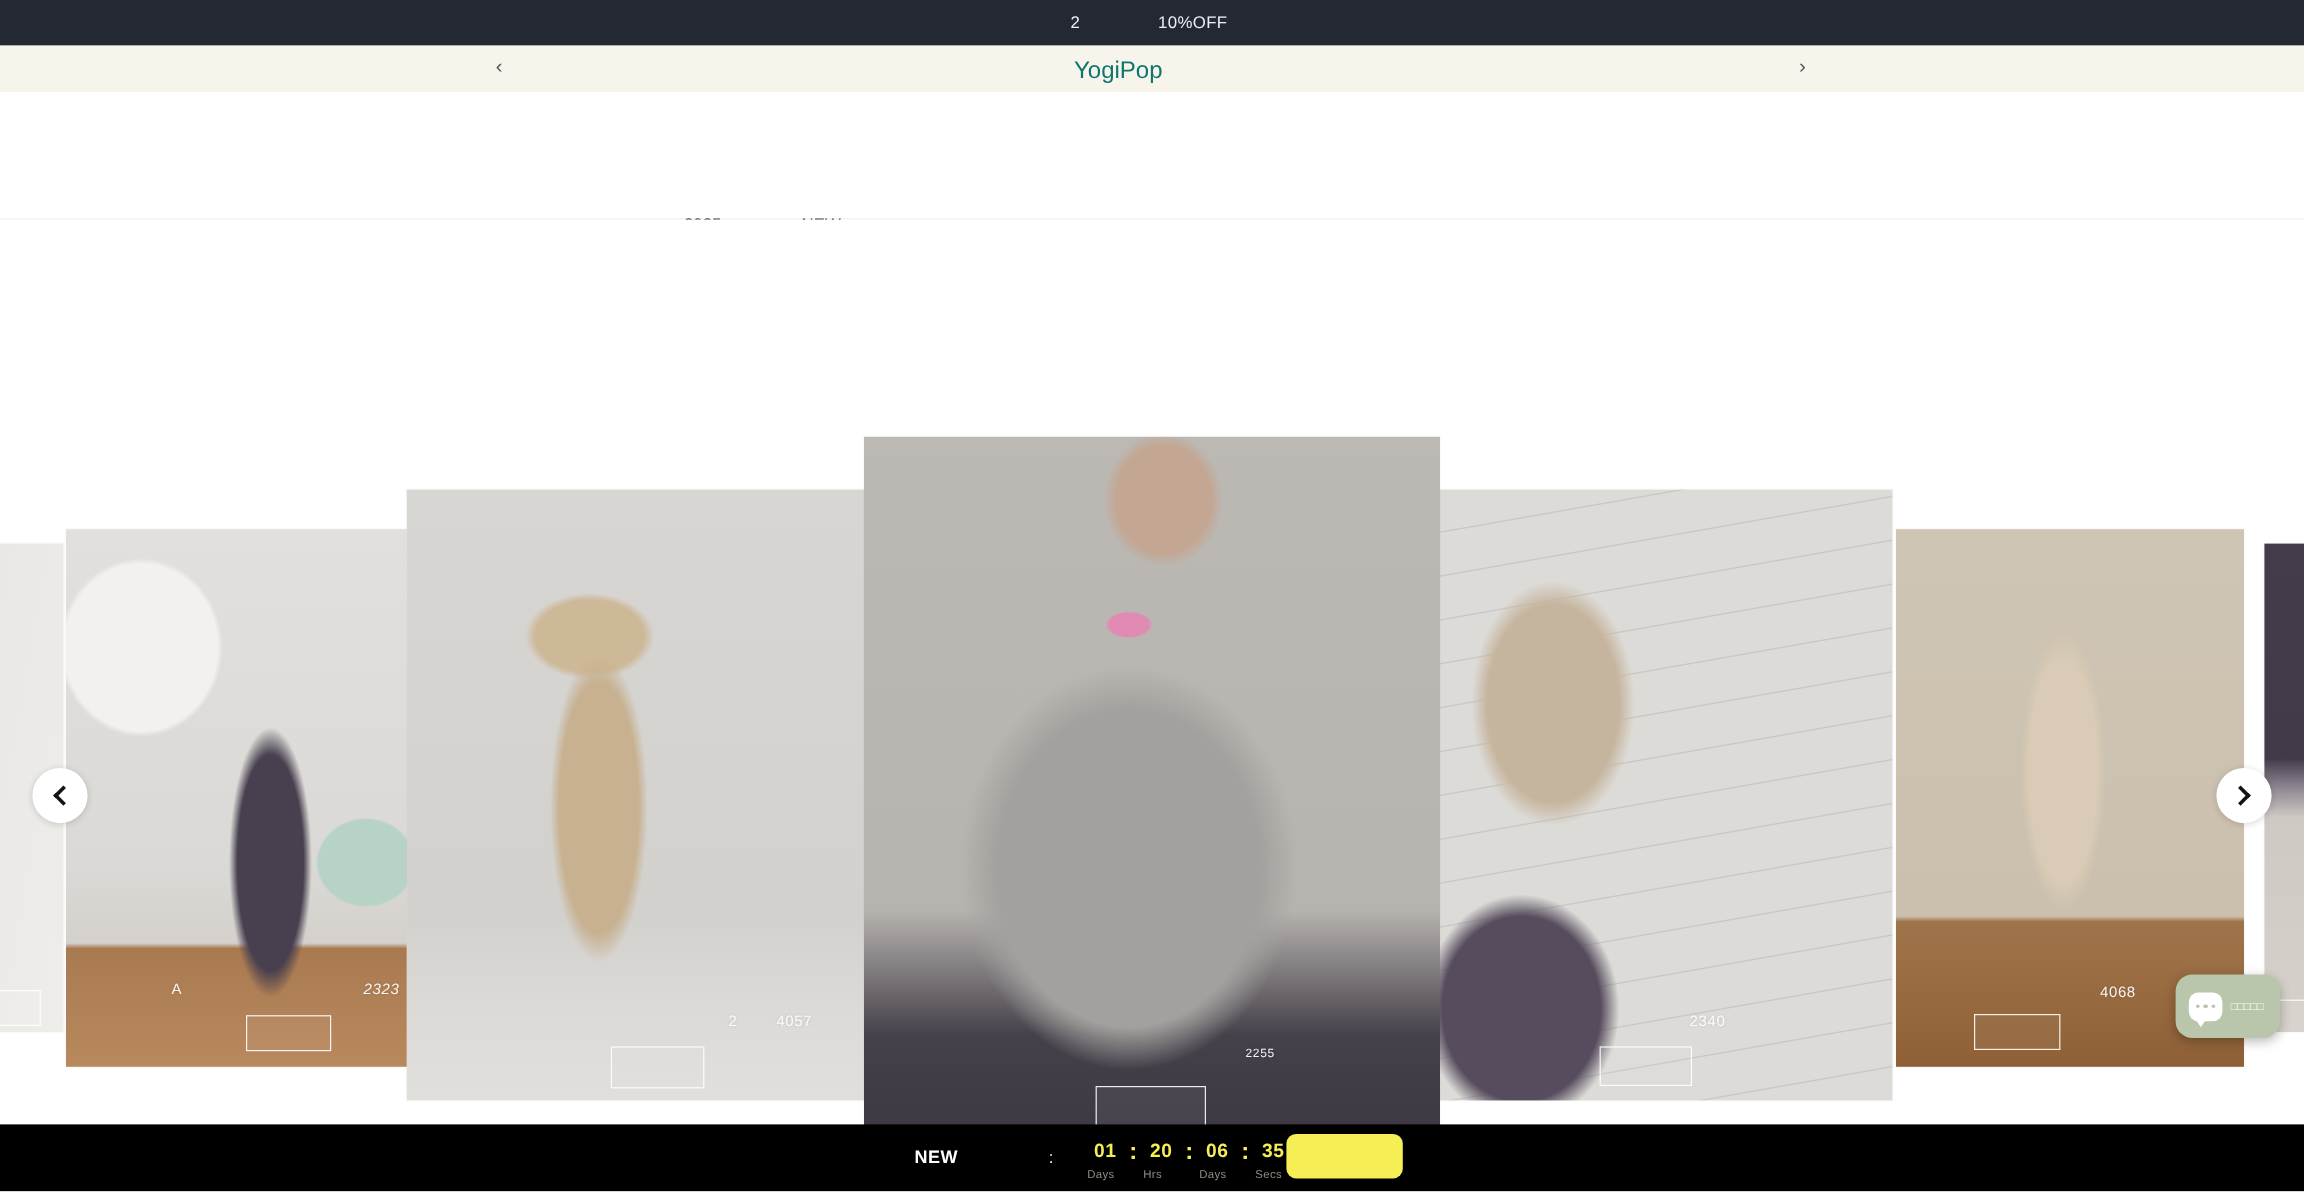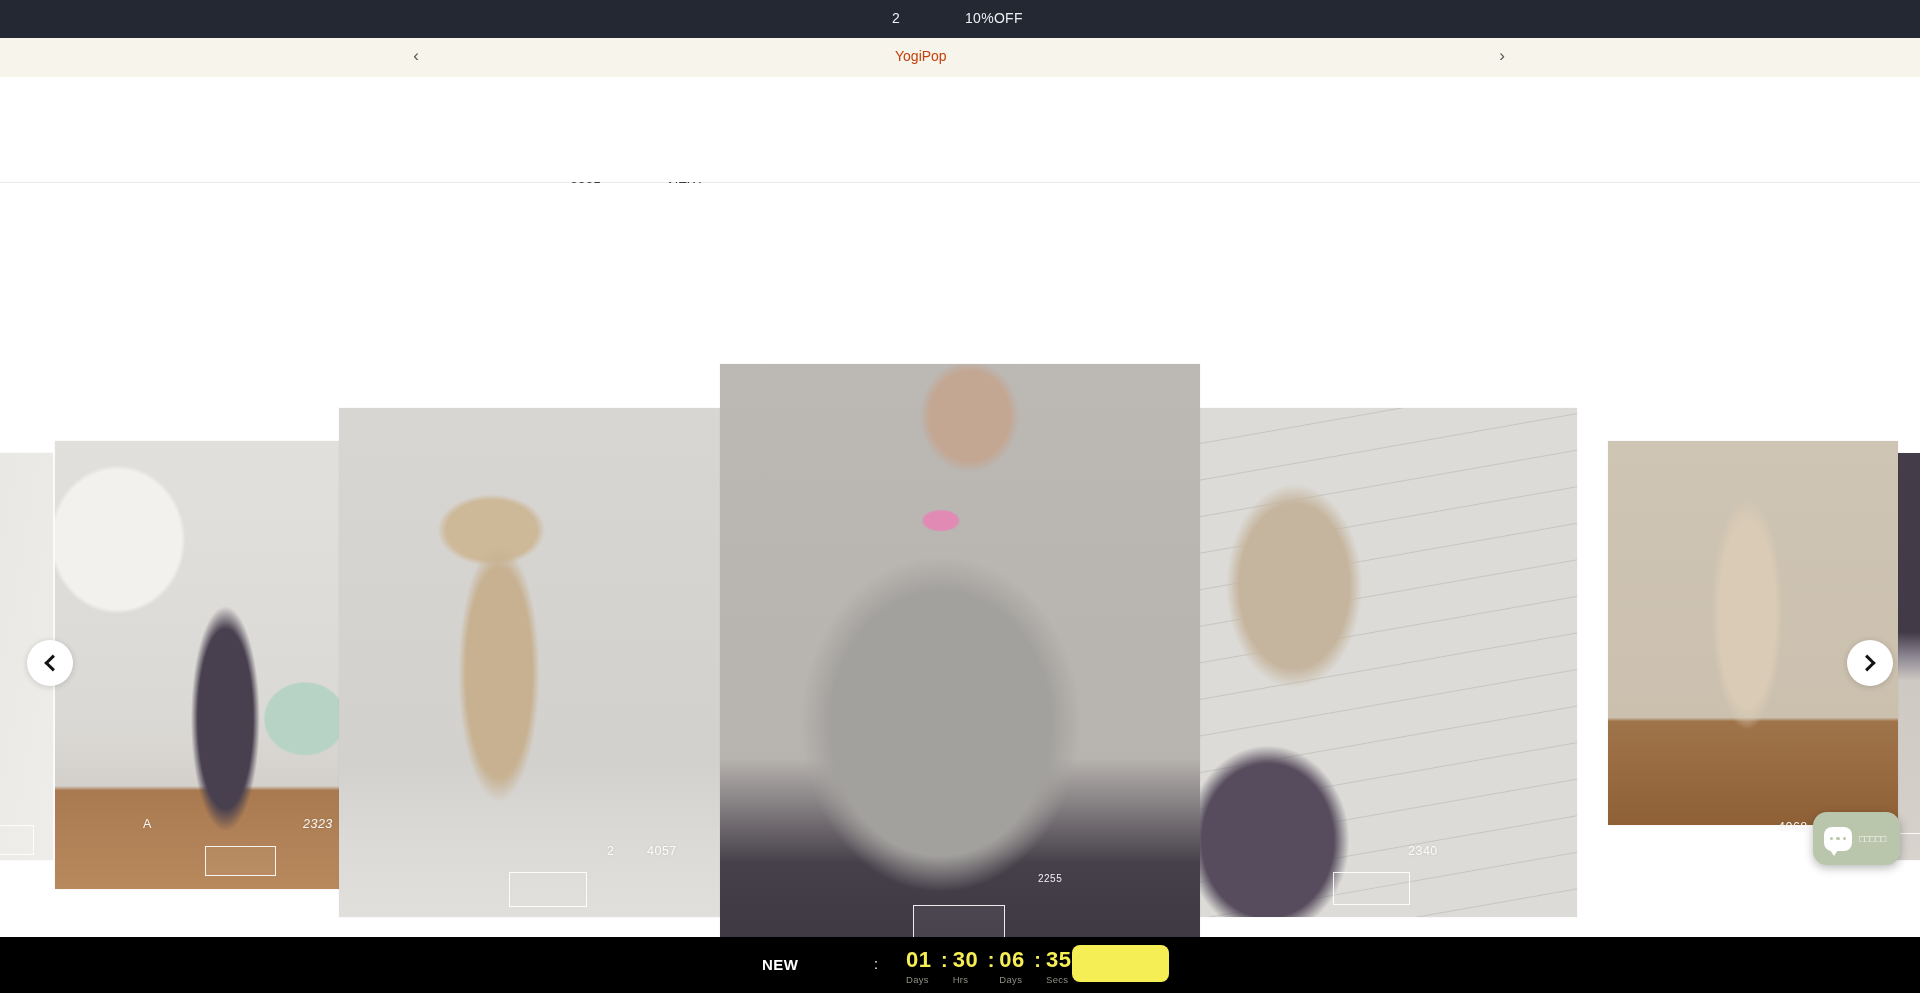--- a/index.html
+++ b/index.html
@@ -8,21 +8,21 @@
   #canvas { position:relative; width:1920px; height:993px; overflow:hidden; background:#fff; }
 
   
   .topbar { position:absolute; left:0; top:0; width:1920px; height:38px; background:#232833; }
   .topbar span { position:absolute; top:10px; font-size:14px; color:#eceef2; letter-spacing:.3px; }
   .topbar .t-left  { left:892px; }
   .topbar .t-right { left:965px; }
 
   
   .announce { position:absolute; left:0; top:38px; width:1920px; height:39px; background:#f7f4ec; }
-  .announce .a-text { position:absolute; left:895px; top:10px; font-size:14px; color:#c2410c; }
+  .announce .a-text { position:absolute; left:895px; top:10px; font-size:20px; color:#0f766e; }
   .announce .a-prev, .announce .a-next { position:absolute; top:4px; width:28px; height:28px;
       background:none; border:none; font-size:17px; color:#555; cursor:pointer; line-height:28px; text-align:center; }
   .announce .a-prev { left:402px; }
   .announce .a-next { left:1488px; }
 
   
   .header { position:absolute; left:0; top:77px; width:1920px; height:106px; background:#fff; border-bottom:1px solid #ebebeb; }
   .logo { position:absolute; left:408px; top:104px; font-family:"DejaVu Serif", serif; font-style:italic;
           font-size:33px; color:#3f3f3f; letter-spacing:-1px; text-decoration:none; cursor:pointer; }
   .nav-item { position:absolute; top:100px; font-size:14px; color:#3a3a3a; background:none; border:none;
@@ -56,23 +56,23 @@
         linear-gradient(180deg, #d8d6d3 0%, #d3d1ce 70%, #dbdad6 85%, #e0dfdb 100%); }
   .s4 { left:720px; top:181px; width:480px; height:580px; z-index:5; background:
         radial-gradient(ellipse 28px 16px at 46% 27%, #e08ab4 0 60%, rgba(224,138,180,0) 70%),
         radial-gradient(ellipse 200px 240px at 46% 62%, #a3a19e 0 55%, rgba(163,161,158,0) 70%),
         radial-gradient(ellipse 80px 90px at 52% 9%, #c3a793 0 50%, rgba(195,167,147,0) 62%),
         linear-gradient(180deg, #bcb8b4 0%, #b7b3af 68%, #46404a 86%, #3e3844 100%); }
   .s5 { left:1200px; top:225px; width:377px; height:509px; z-index:3; background:
         radial-gradient(ellipse 100px 150px at 25% 35%, #c6b59e 0 55%, rgba(198,181,158,0) 68%),
         radial-gradient(ellipse 120px 140px at 18% 85%, #564c5d 0 55%, rgba(86,76,93,0) 68%),
         repeating-linear-gradient(170deg, #dcdbd7 0px, #dcdbd7 34px, #c6c5c1 35px, #dcdbd7 36px); }
-  .s6 { left:1580px; top:258px; width:290px; height:384px; z-index:2; background:
+  .s6 { left:1580px; top:258px; width:290px; height:448px; z-index:2; background:
         radial-gradient(ellipse 52px 170px at 48% 45%, #d9cbb5 0 55%, rgba(217,203,181,0) 68%),
-        linear-gradient(180deg, #cfc5b4 0%, #cbc0ae 72%, #a0744a 73%, #8f6036 100%); margin-left: 28px; }
+        linear-gradient(180deg, #cfc5b4 0%, #cbc0ae 72%, #a0744a 73%, #8f6036 100%); }
   .s7 { left:1887px; top:270px; width:283px; height:407px; z-index:1;
         background:linear-gradient(180deg, #453c49 0%, #423a47 44%, #8d8793 50%, #cfc9c3 56%, #d6d1cb 100%); }
 
   
   .s1 .shop-btn { left:192px; top:372px; width:72px; height:30px; }
   .s2 .tag  { left:88px;  top:376px; } .s2 .code { left:248px; top:376px;font-style:italic; }
   .s2 .shop-btn { left:150px; top:405px; width:71px; height:30px; }
   .s3 .tag  { left:268px; top:436px; } .s3 .code { left:308px; top:436px; }
   .s3 .shop-btn { left:170px; top:464px; width:78px; height:35px; }
   .s4 .code { left:318px; top:509px; font-size:10px; }
@@ -104,21 +104,21 @@
           border-right:4px solid transparent; border-top:6px solid #fff; }
   .chat-bubble i { width:3.5px; height:3.5px; border-radius:50%; background:#b9c6ab; }
   .chat-label { color:rgba(255,255,255,.9); font-size:9px; letter-spacing:0; }
 
   
   .promobar { position:absolute; left:0; top:937px; width:1920px; height:56px; background:#000; z-index:10; }
   .promo-label { position:absolute; left:762px; top:19px; color:#fff; font-size:15px; font-weight:bold; letter-spacing:.5px; }
   .promo-sep   { position:absolute; left:874px; top:19px; color:#fff; font-size:14px; }
   .countdown { position:absolute; left:906px; top:12px; display:flex; align-items:flex-start; }
   .cd-group { width:30px; display:flex; flex-direction:column; }
-  .cd-value { color:#f5ee55; font-size:22px; font-weight:bold; line-height:22px; letter-spacing:.5px; }
+  .cd-value { color:#f5ee55; font-size:16px; font-weight:bold; line-height:22px; letter-spacing:.5px;text-align:center; }
   .cd-unit  { color:#8f8f85; font-size:9.5px; margin-top:3px; letter-spacing:.3px; }
   .cd-colon { color:#f5ee55; font-size:20px; font-weight:bold; line-height:22px; padding:0 5px; }
   .promo-btn { position:absolute; left:1072px; top:8px; width:97px; height:37px; border:none; border-radius:8px;
                background:#f5ee55; cursor:pointer; font-size:12px; color:#111; }
 </style>
 </head>
 <body>
 
 <div id="canvas">
 
@@ -252,21 +252,21 @@
     <span class="promo-label">NEW</span>
     <span class="promo-sep">:</span>
 
     <div class="countdown">
       <span class="cd-group">
         <span class="cd-value">01</span>
         <span class="cd-unit">Days</span>
       </span>
       <span class="cd-colon">:</span>
       <span class="cd-group">
-        <span class="cd-value">30</span>
+        <span class="cd-value">20</span>
         <span class="cd-unit">Hrs</span>
       </span>
       <span class="cd-colon">:</span>
       <span class="cd-group">
         <span class="cd-value">06</span>
         <span class="cd-unit">Days</span>
       </span>
       <span class="cd-colon">:</span>
       <span class="cd-group">
         <span class="cd-value">35</span>

